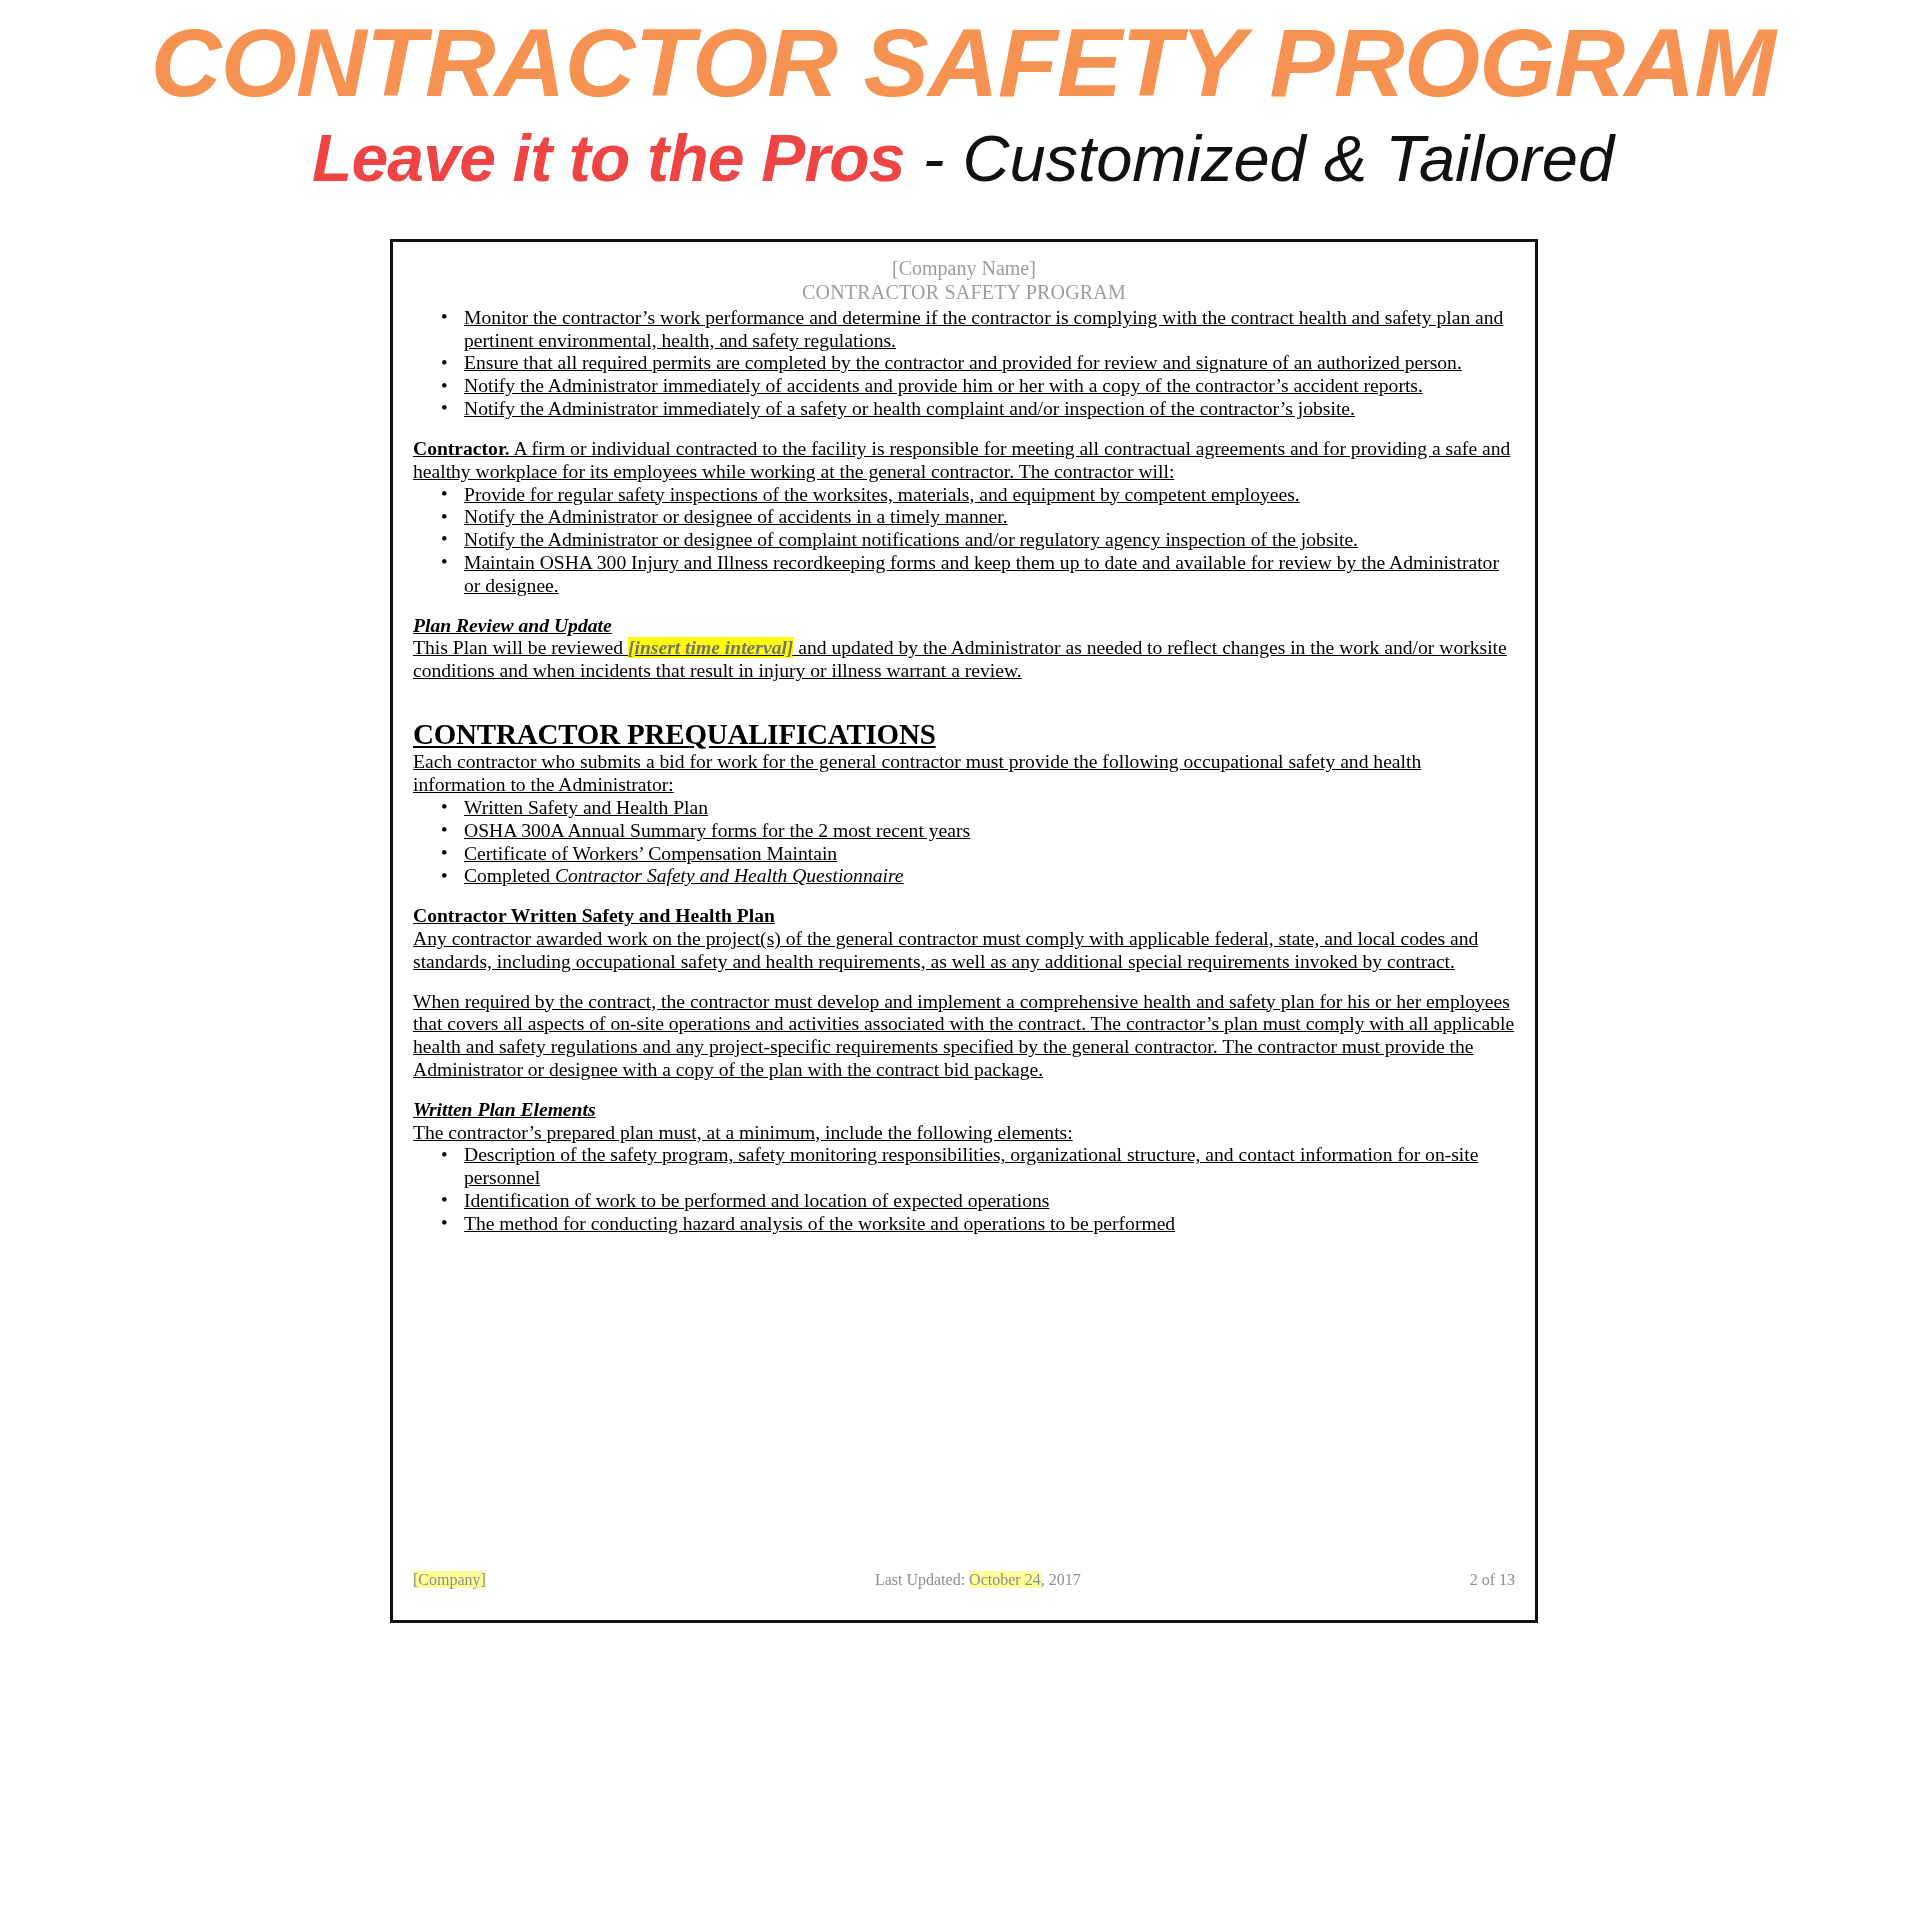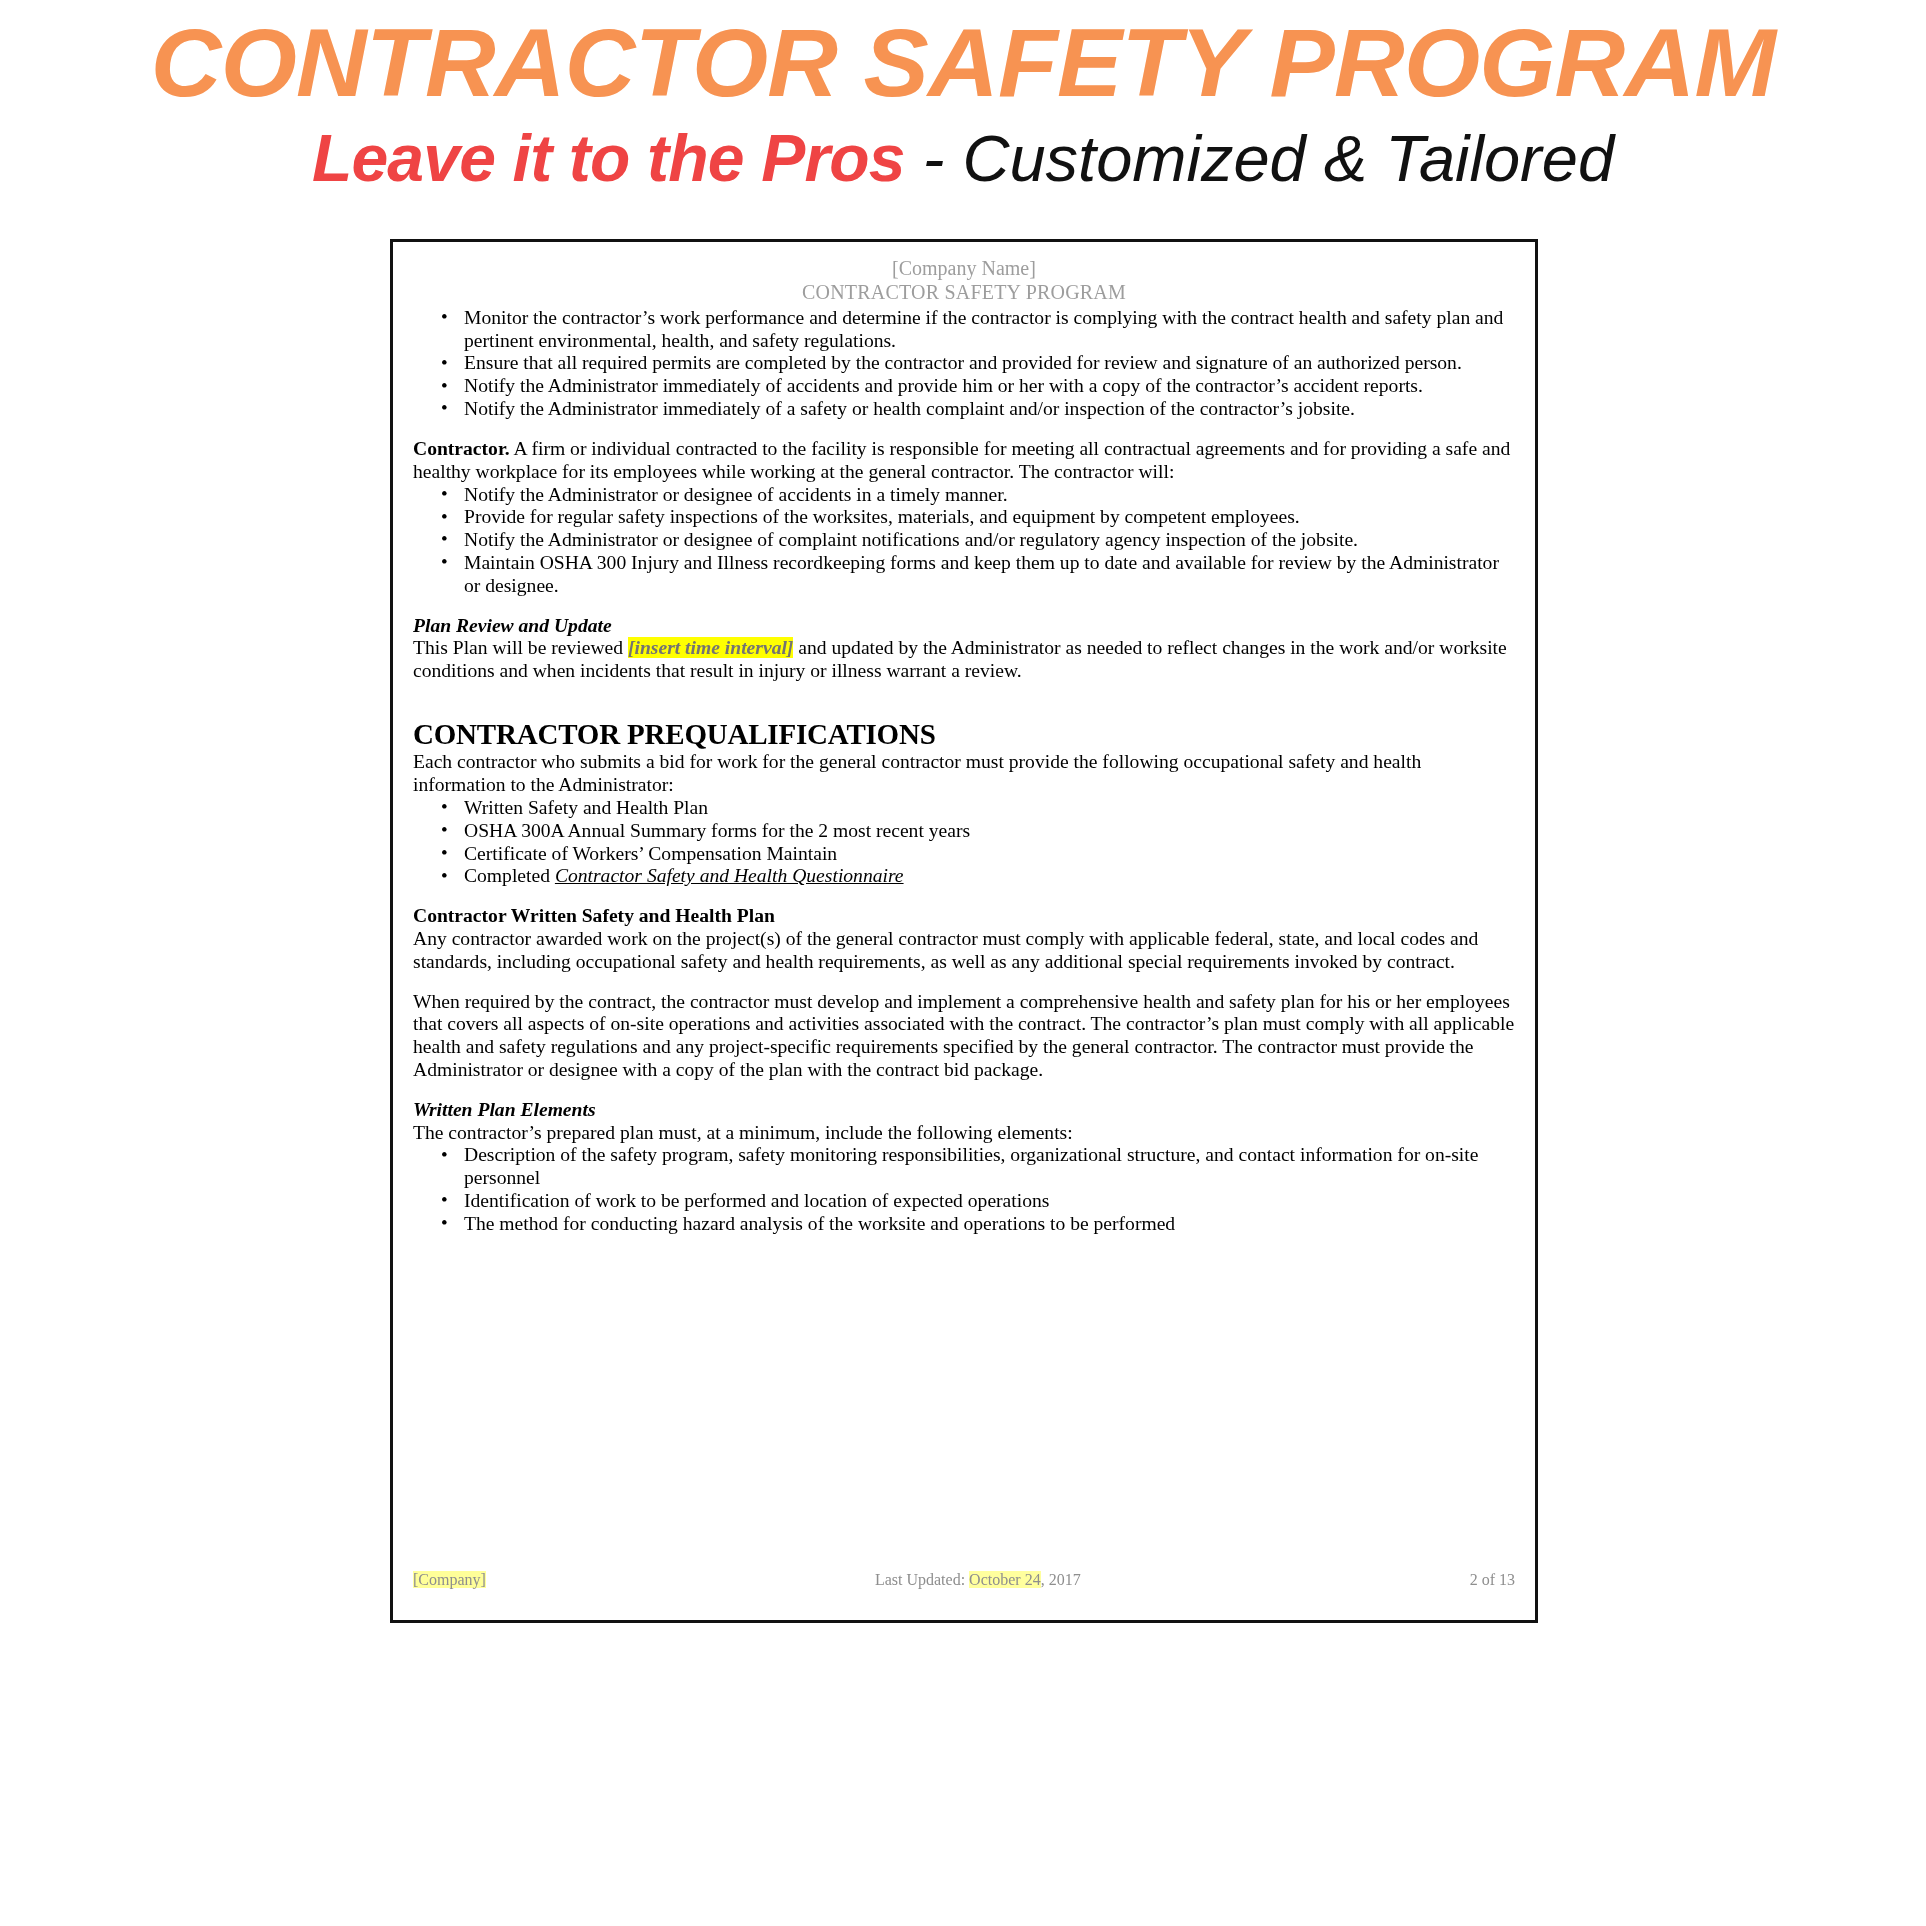--- a/index.html
+++ b/index.html
@@ -77,21 +77,21 @@
   }
 
   .doc-header {
     text-align: center;
     color: #9d9d9d;
     line-height: 1.16;
   }
   .doc-header .hdr-company { font-size: 20px; }
   .doc-header .hdr-title   { font-size: 20px; letter-spacing: 0.2px; }
 
-  .body-area { margin-top: 3.1px; }
+  .body-area { margin-top: 3.1px; text-decoration: underline; }
 
   p.para {
     margin: 0;
     text-align: left;
   }
   p.spaced { margin-top: 17px; }
   p.tight  { margin-top: 0; }
 
   ul.bullets {
     list-style: none;
@@ -186,22 +186,22 @@
       <ul class="bullets">
         <li><span>Monitor the contractor’s work performance and determine if the contractor is complying with the contract health and safety plan and pertinent environmental, health, and safety regulations.</span></li>
         <li><span>Ensure that all required permits are completed by the contractor and provided for review and signature of an authorized person.</span></li>
         <li><span>Notify the Administrator immediately of accidents and provide him or her with a copy of the contractor’s accident reports.</span></li>
         <li><span>Notify the Administrator immediately of a safety or health complaint and/or inspection of the contractor’s jobsite.</span></li>
       </ul>
 
       <p class="para spaced"><span class="bold">Contractor.</span><span> A firm or individual contracted to the facility is responsible for meeting all contractual agreements and for providing a safe and healthy workplace for its employees while working at the general contractor. The contractor will:</span></p>
 
       <ul class="bullets">
+        <li><span>Provide for regular safety inspections of the worksites, materials, and equipment by competent employees.</span></li>
         <li><span>Notify the Administrator or designee of accidents in a timely manner.</span></li>
-        <li><span>Provide for regular safety inspections of the worksites, materials, and equipment by competent employees.</span></li>
         <li><span>Notify the Administrator or designee of complaint notifications and/or regulatory agency inspection of the jobsite.</span></li>
         <li><span>Maintain OSHA 300 Injury and Illness recordkeeping forms and keep them up to date and available for review by the Administrator or designee.</span></li>
       </ul>
 
       <h3 class="sub-head">Plan Review and Update</h3>
       <p class="para tight"><span>This Plan will be reviewed </span><span class="hl">[insert time interval]</span><span> and updated by the Administrator as needed to reflect changes in the work and/or worksite conditions and when incidents that result in injury or illness warrant a review.</span></p>
 
       <h2 class="big-head">CONTRACTOR PREQUALIFICATIONS</h2>
       <p class="para tight">Each contractor who submits a bid for work for the general contractor must provide the following occupational safety and health information to the Administrator:</p>
 

